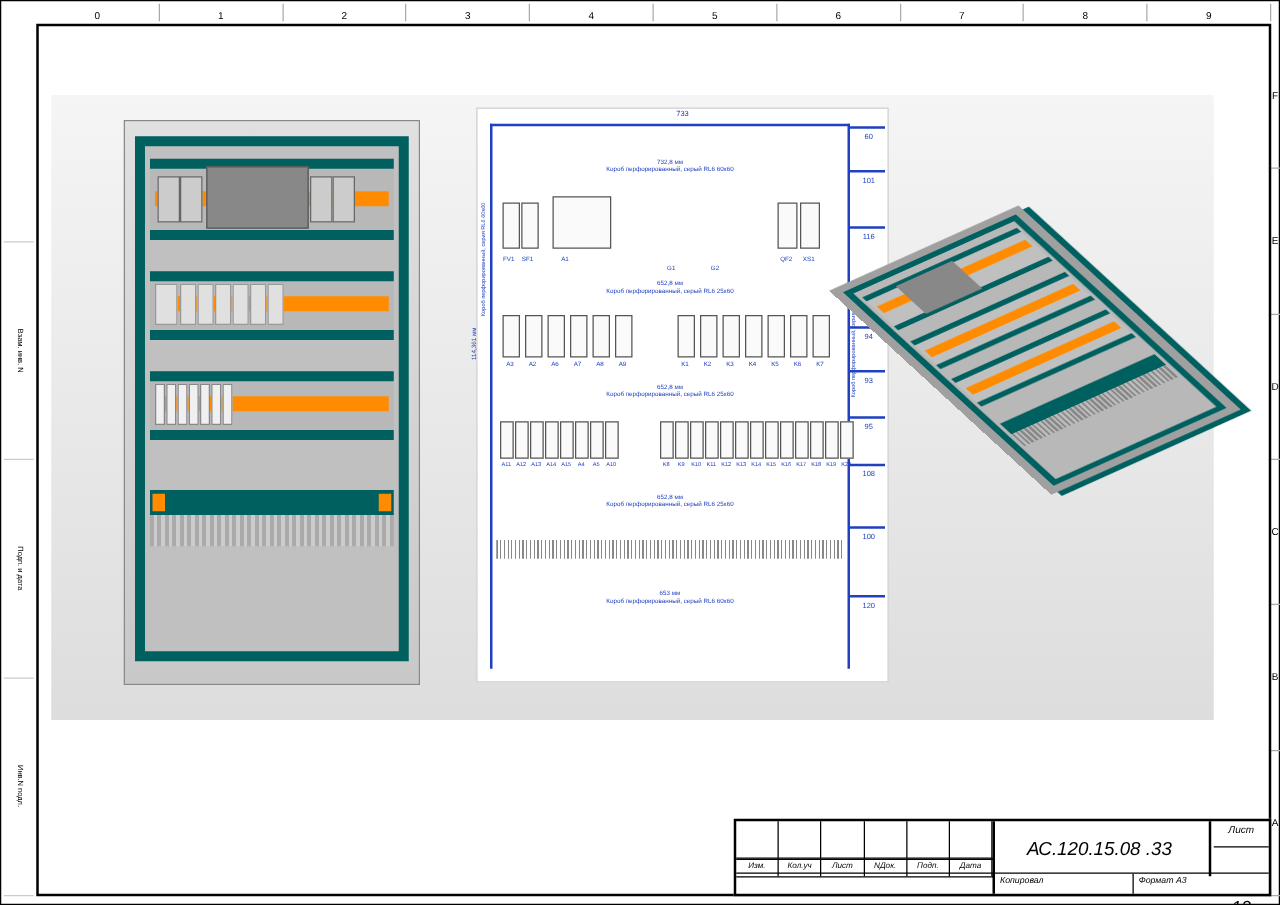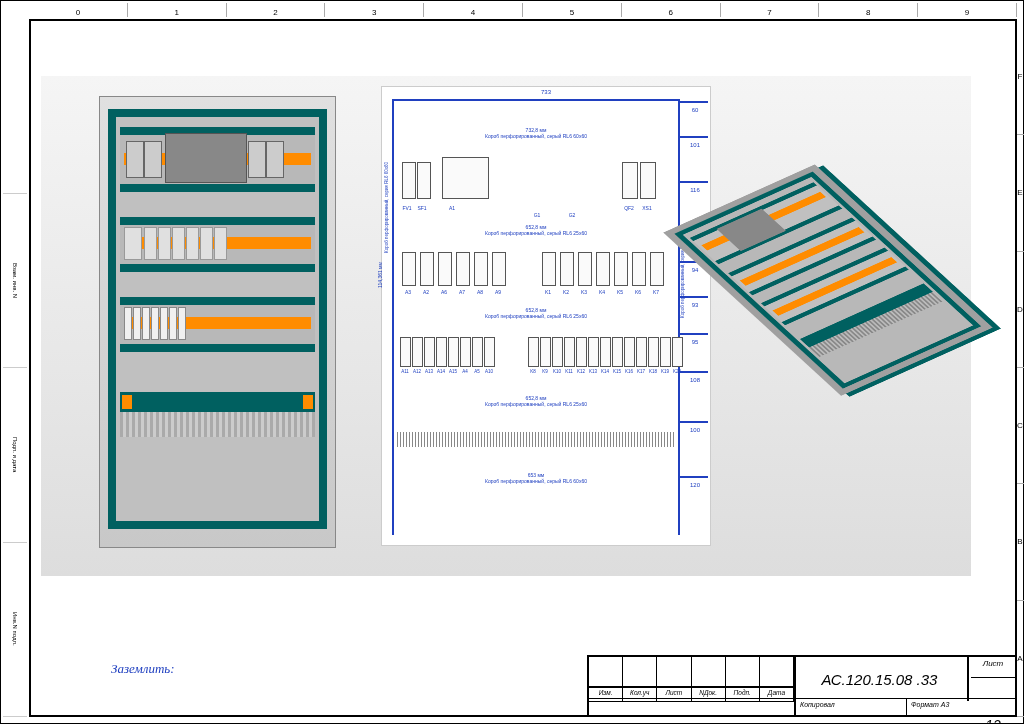--- a/index.html
+++ b/index.html
@@ -302,21 +302,20 @@
               <div style="position:absolute;left:3px;right:3px;top:216px;height:18px;background:repeating-linear-gradient(90deg,#888 0,#888 2px,#bbb 2px,#bbb 4px);"></div>
             </div>
           </div>
         </div>
       </div>
     </div>
 
   </div>
 
   <div class="note">
-    <div>Заземлить:</div>
   </div>
 
   <div class="titleblock">
     <div class="tb-top">
       <div></div>
         <div></div>
         <div></div>
         <div></div>
         <div></div>
         <div></div>

